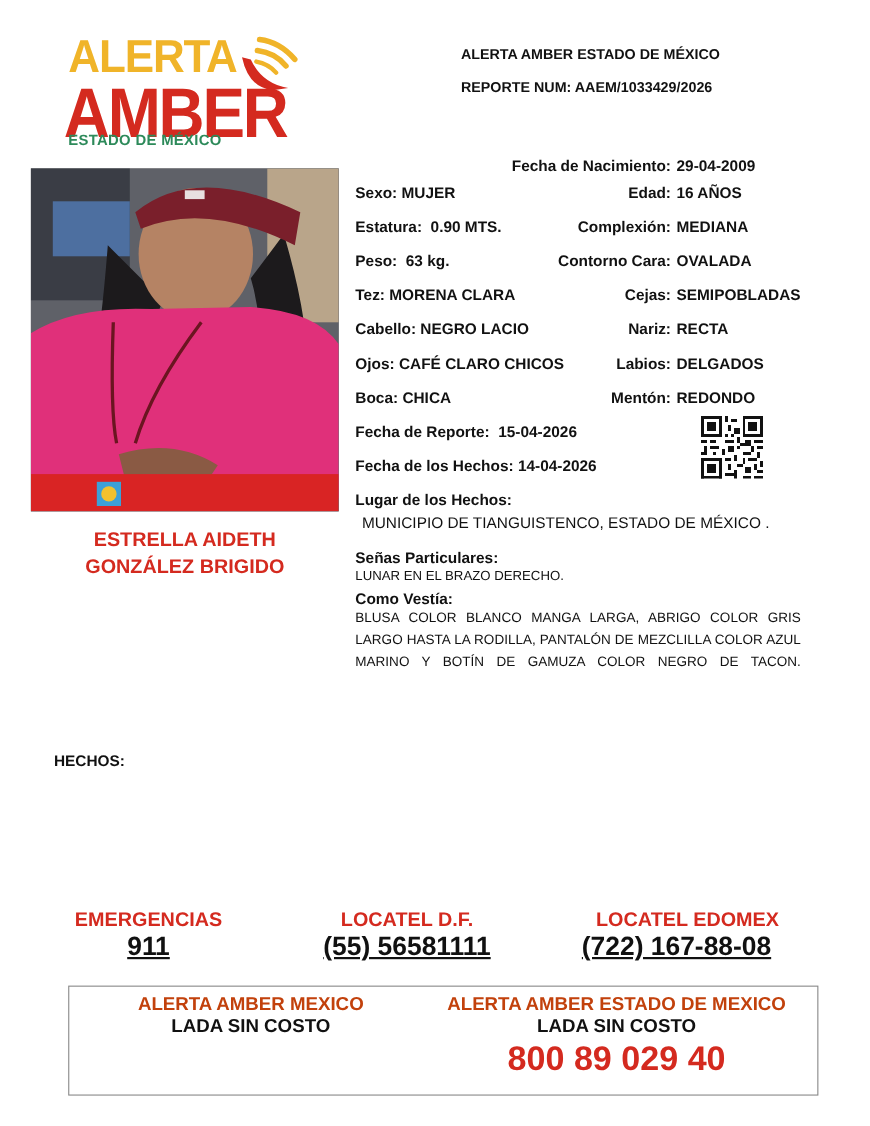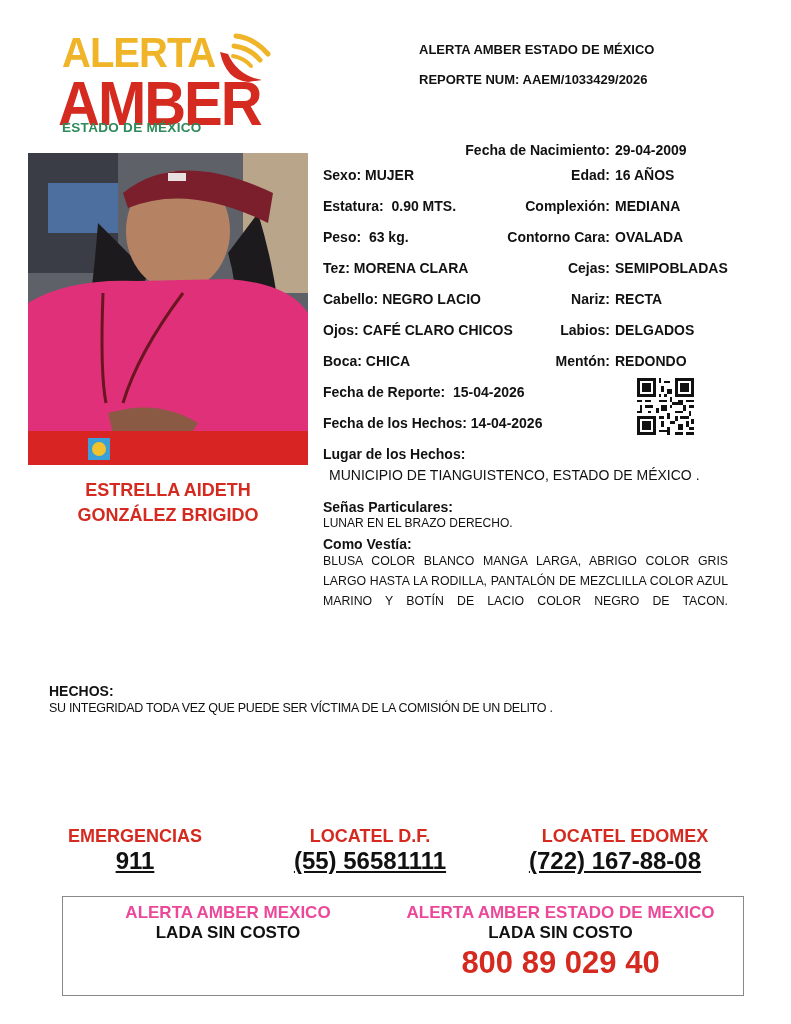--- a/index.html
+++ b/index.html
@@ -31,21 +31,21 @@
   .qr { left: 637px; top: 378px; width: 57px; height: 57px; }
 
   .hechos-title { left: 49px; top: 683px; font-size: 14px; font-weight: bold; }
   .hechos-text { left: 49px; top: 698px; width: 700px; font-size: 12.5px; line-height: 20px; letter-spacing: -0.3px; }
 
   .phone-label { font-size: 18px; font-weight: bold; color: #d42a1f; text-align: center; }
   .phone-num { font-size: 24px; font-weight: bold; color: #111; text-align: center; text-decoration: underline; }
 
   .box { left: 62px; top: 896px; width: 682px; height: 100px; border: 1.5px solid #888; }
   .box-col { position: absolute; top: 6px; text-align: center; }
-  .box-title { font-size: 17px; font-weight: bold; color: #ec4899; }
+  .box-title { font-size: 17px; font-weight: bold; color: #c2410c; }
   .box-sub { font-size: 17px; font-weight: bold; color: #111; margin-top: 0px; }
   .box-num { font-size: 31px; font-weight: bold; color: #d42a1f; margin-top: 2px; }
 </style>
 </head>
 <body>
 
 <div class="abs logo">
   <span class="logo-alerta">ALERTA</span>
   <svg class="logo-waves" viewBox="0 0 55 60">
     <path d="M18 6 Q36 8 50 24" stroke="#f0b429" stroke-width="5" fill="none" stroke-linecap="round"></path>
@@ -209,25 +209,24 @@
 
 <div class="abs fld" style="left:323px; top:446px;">Lugar de los Hechos:</div>
 <div class="abs" style="left:329px; top:467px; font-size:14px; color:#111;">MUNICIPIO DE TIANGUISTENCO, ESTADO DE MÉXICO .</div>
 
 <div class="abs fld" style="left:323px; top:499px;">Señas Particulares:</div>
 <div class="abs small" style="left:323px; top:516px;">LUNAR EN EL BRAZO DERECHO.</div>
 
 <div class="abs fld" style="left:323px; top:536px;">Como Vestía:</div>
 <div class="abs desc" style="left:323px; top:551px;">BLUSA  COLOR BLANCO MANGA LARGA, ABRIGO  COLOR GRIS</div>
 <div class="abs desc" style="left:323px; top:571px;">LARGO HASTA LA RODILLA, PANTALÓN DE MEZCLILLA COLOR AZUL</div>
-<div class="abs desc last" style="left:323px; top:591px;">MARINO Y BOTÍN DE LACIO COLOR NEGRO DE TACON.</div>
+<div class="abs desc last" style="left:323px; top:591px;">MARINO Y BOTÍN DE GAMUZA COLOR NEGRO DE TACON.</div>
 
 <div class="abs hechos-title">HECHOS:</div>
 <div class="abs hechos-text">
-  <div>SU INTEGRIDAD TODA VEZ QUE PUEDE SER VÍCTIMA DE LA COMISIÓN DE UN DELITO .</div>
 </div>
 
 <div class="abs phone-label" style="left:55px; width:160px; top:826px;">EMERGENCIAS</div>
 <div class="abs phone-num" style="left:55px; width:160px; top:847px;">911</div>
 
 <div class="abs phone-label" style="left:280px; width:180px; top:826px;">LOCATEL D.F.</div>
 <div class="abs phone-num" style="left:260px; width:220px; top:847px;">(55) 56581111</div>
 
 <div class="abs phone-label" style="left:520px; width:210px; top:826px;">LOCATEL EDOMEX</div>
 <div class="abs phone-num" style="left:510px; width:210px; top:847px;">(722) 167-88-08</div>

